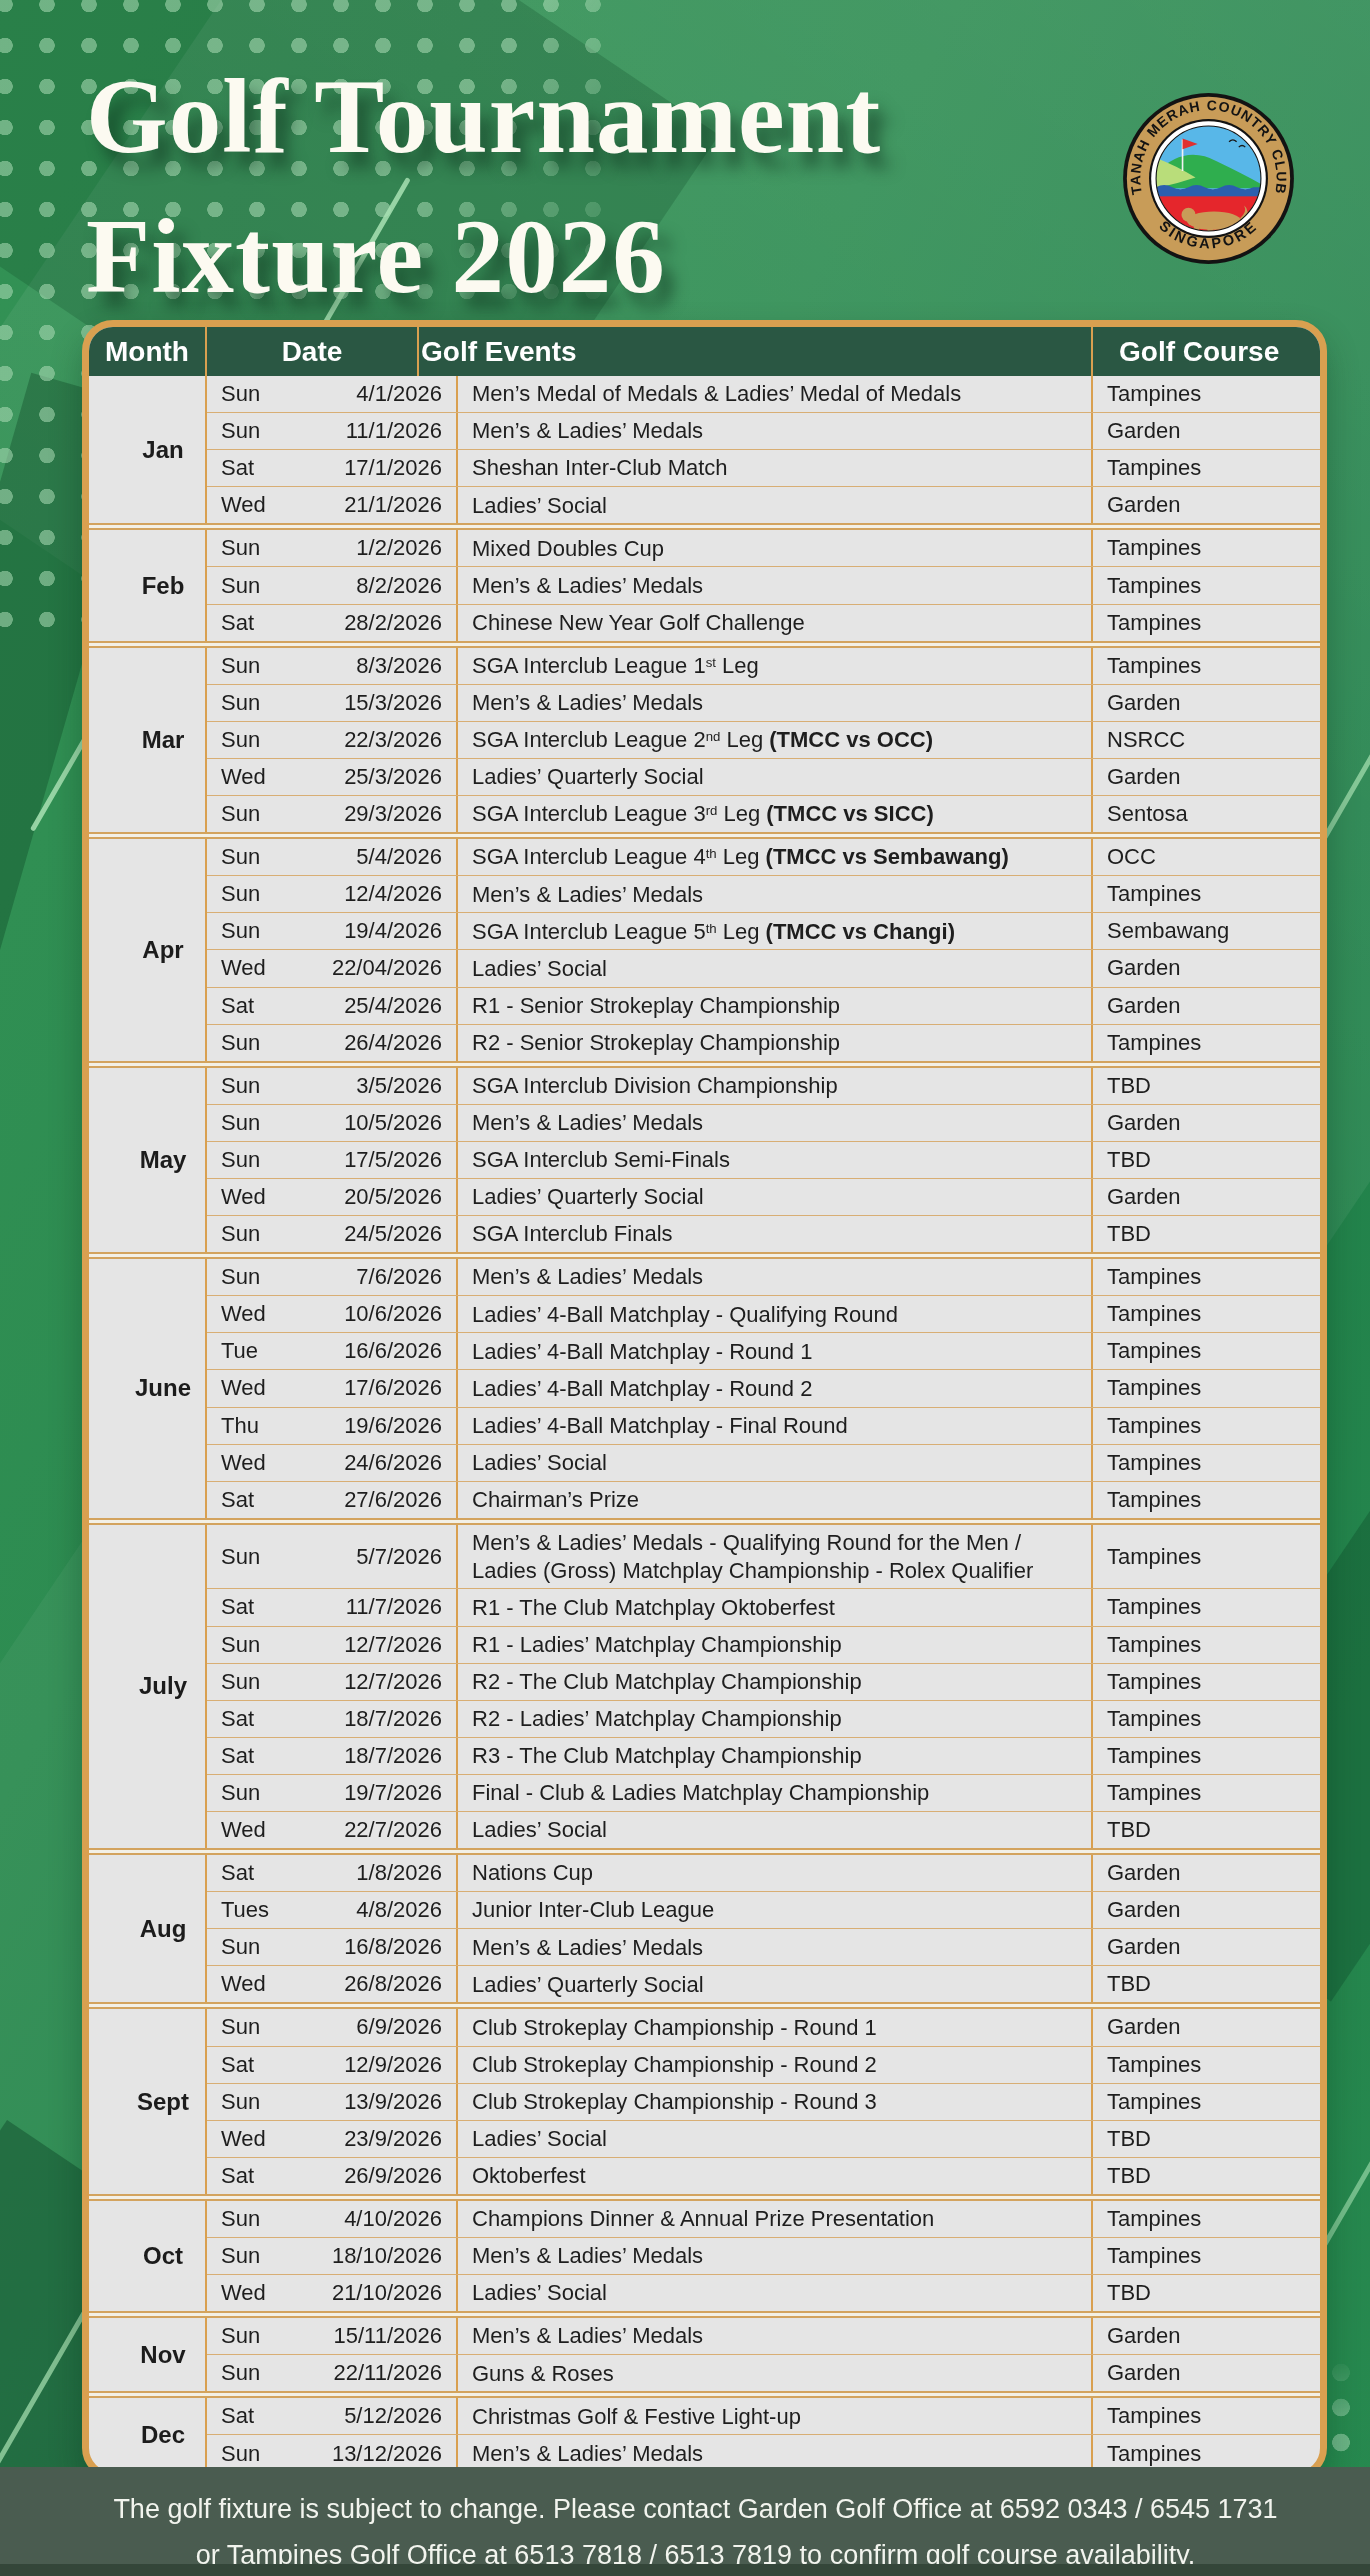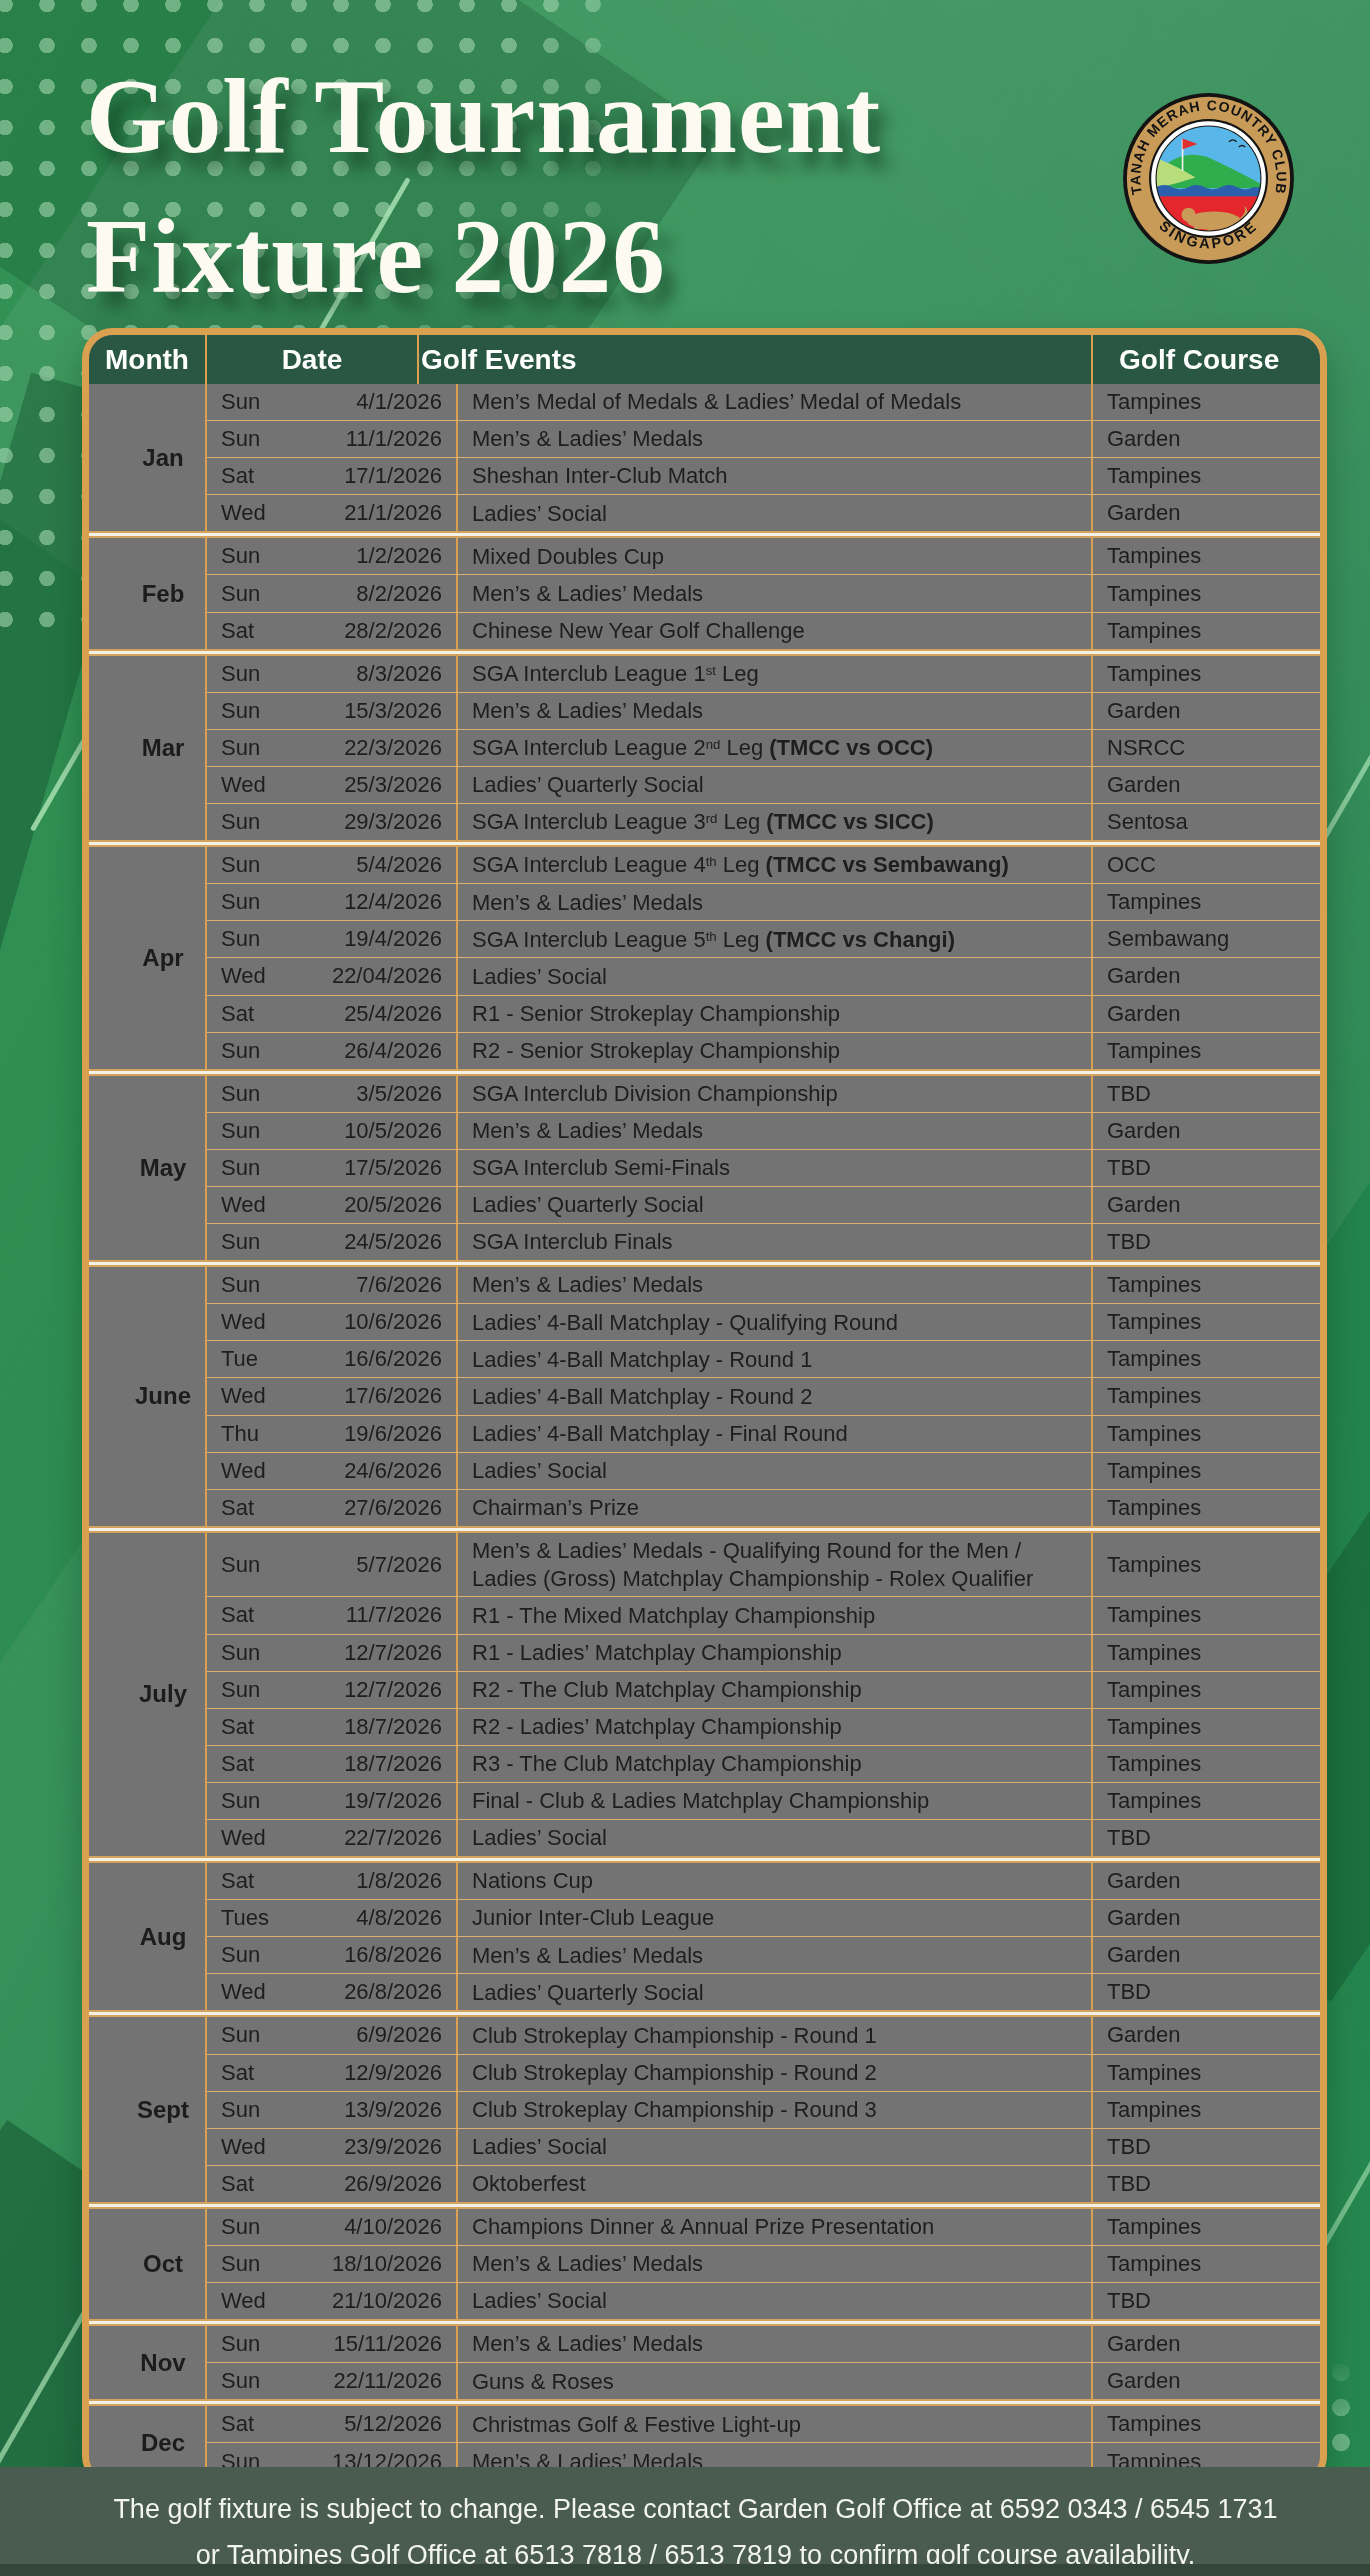--- a/index.html
+++ b/index.html
@@ -34,22 +34,22 @@
     -webkit-mask-image:linear-gradient(to top,#000 55%,transparent);
     mask-image:linear-gradient(to top,#000 55%,transparent);}
   
   .title{position:absolute;left:86px;top:47px;color:#fcfaf1;
     font-family:"Liberation Serif", serif;font-weight:700;
     font-size:105px;line-height:140px;letter-spacing:1.1px;
     text-shadow:10.8px 15px 15px rgba(12,48,28,.55);}
   
   .logo{position:absolute;left:1122px;top:92px;width:173px;height:173px;}
   
-  .table-wrap{position:absolute;left:82px;top:328px;width:1245px;box-sizing:border-box;
-    border:7.5px solid #d9a050;border-radius:31px;background:#737373;overflow:hidden;
+  .table-wrap{position:absolute;left:82px;top:320px;width:1245px;box-sizing:border-box;
+    border:7.5px solid #d9a050;border-radius:31px;background:#e5e5e5;overflow:hidden;
     box-shadow:0 16px 32px rgba(0,40,20,.30);}
   .thead{display:flex;height:49px;background:#2a5743;color:#ffffff;
     font-weight:700;font-size:28px;}
   .h-cell{display:flex;align-items:center;box-sizing:border-box;}
   .h-month{width:118px;justify-content:center;border-right:2.2px solid #d9a050;}
   .h-date{width:212px;justify-content:center;border-right:2.2px solid #d9a050;}
   .h-events{flex:1;padding-left:2px;border-right:2.2px solid #d9a050;}
   .h-course{width:227px;padding-left:26px;}
   .month-sep{height:7px;background:linear-gradient(to bottom,#d3a35e 0 1.6px,#f3f0e6 1.6px 5.4px,#d3a35e 5.4px 7px);}
   .month-section{display:flex;}
@@ -487,21 +487,21 @@
               <span>Men’s &amp; Ladies’ Medals - Qualifying Round for the Men / Ladies (Gross) Matchplay Championship - Rolex Qualifier</span>
             </div>
             <div class="cell cell-course">Tampines</div>
           </div>
           <div class="row">
             <div class="cell cell-date">
               <span>Sat</span>
               <span>11/7/2026</span>
             </div>
             <div class="cell cell-event">
-              <span>R1 - The Mixed Matchplay Championship</span>
+              <span>R1 - The Club Matchplay Oktoberfest</span>
             </div>
             <div class="cell cell-course">Tampines</div>
           </div>
           <div class="row">
             <div class="cell cell-date">
               <span>Sun</span>
               <span>12/7/2026</span>
             </div>
             <div class="cell cell-event">
               <span>R1 - Ladies’ Matchplay Championship</span>

